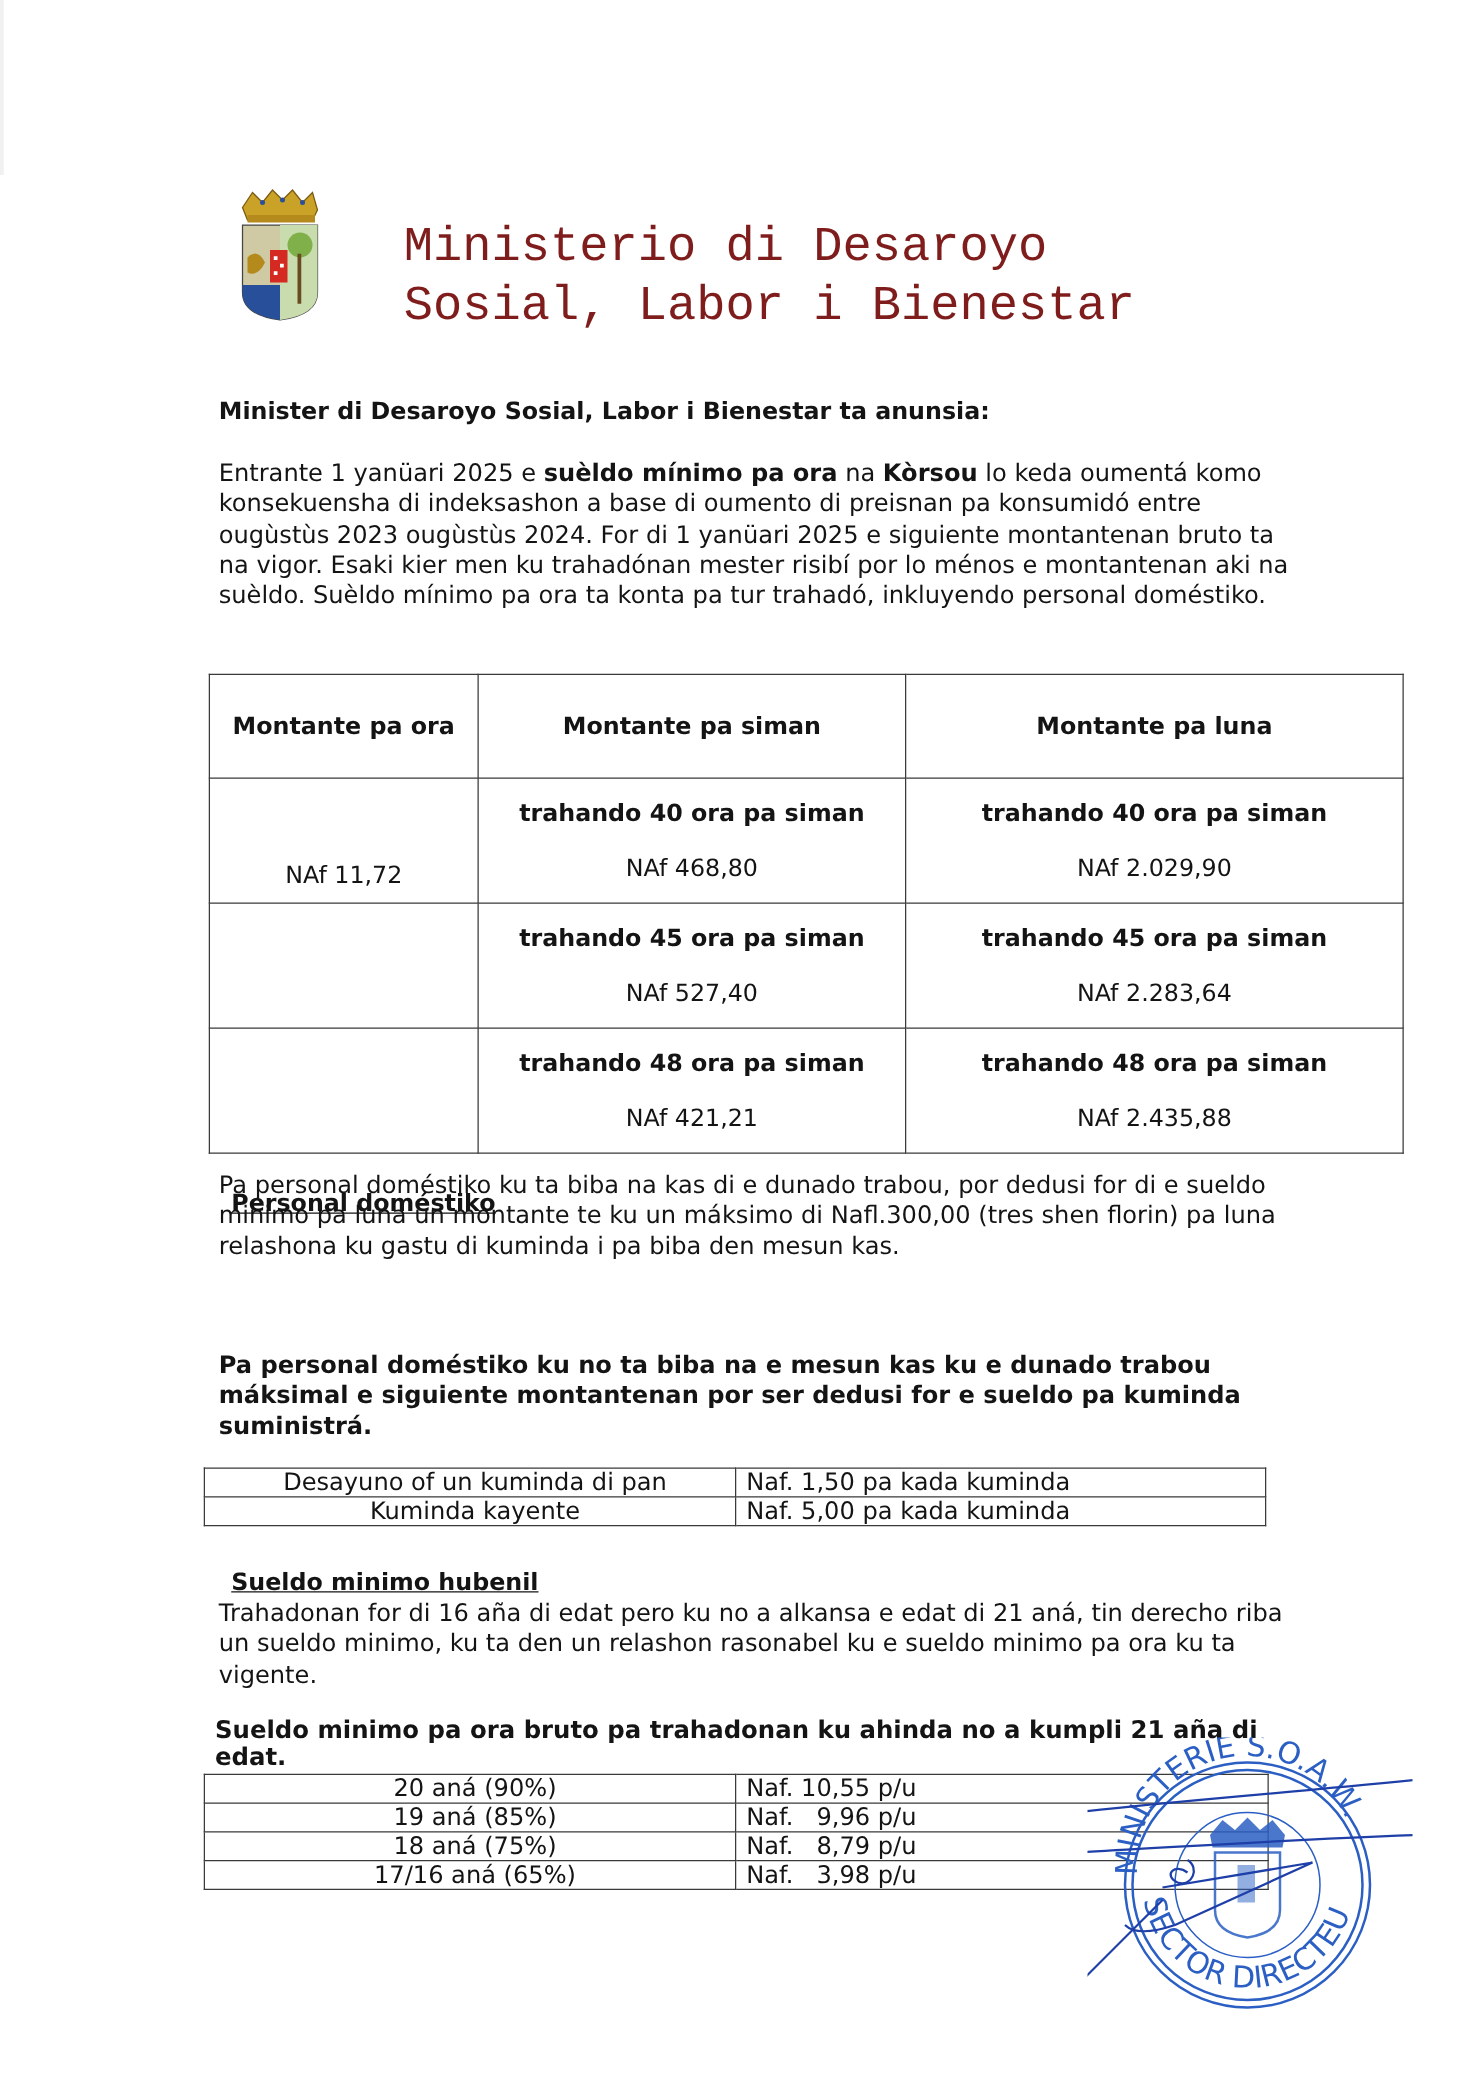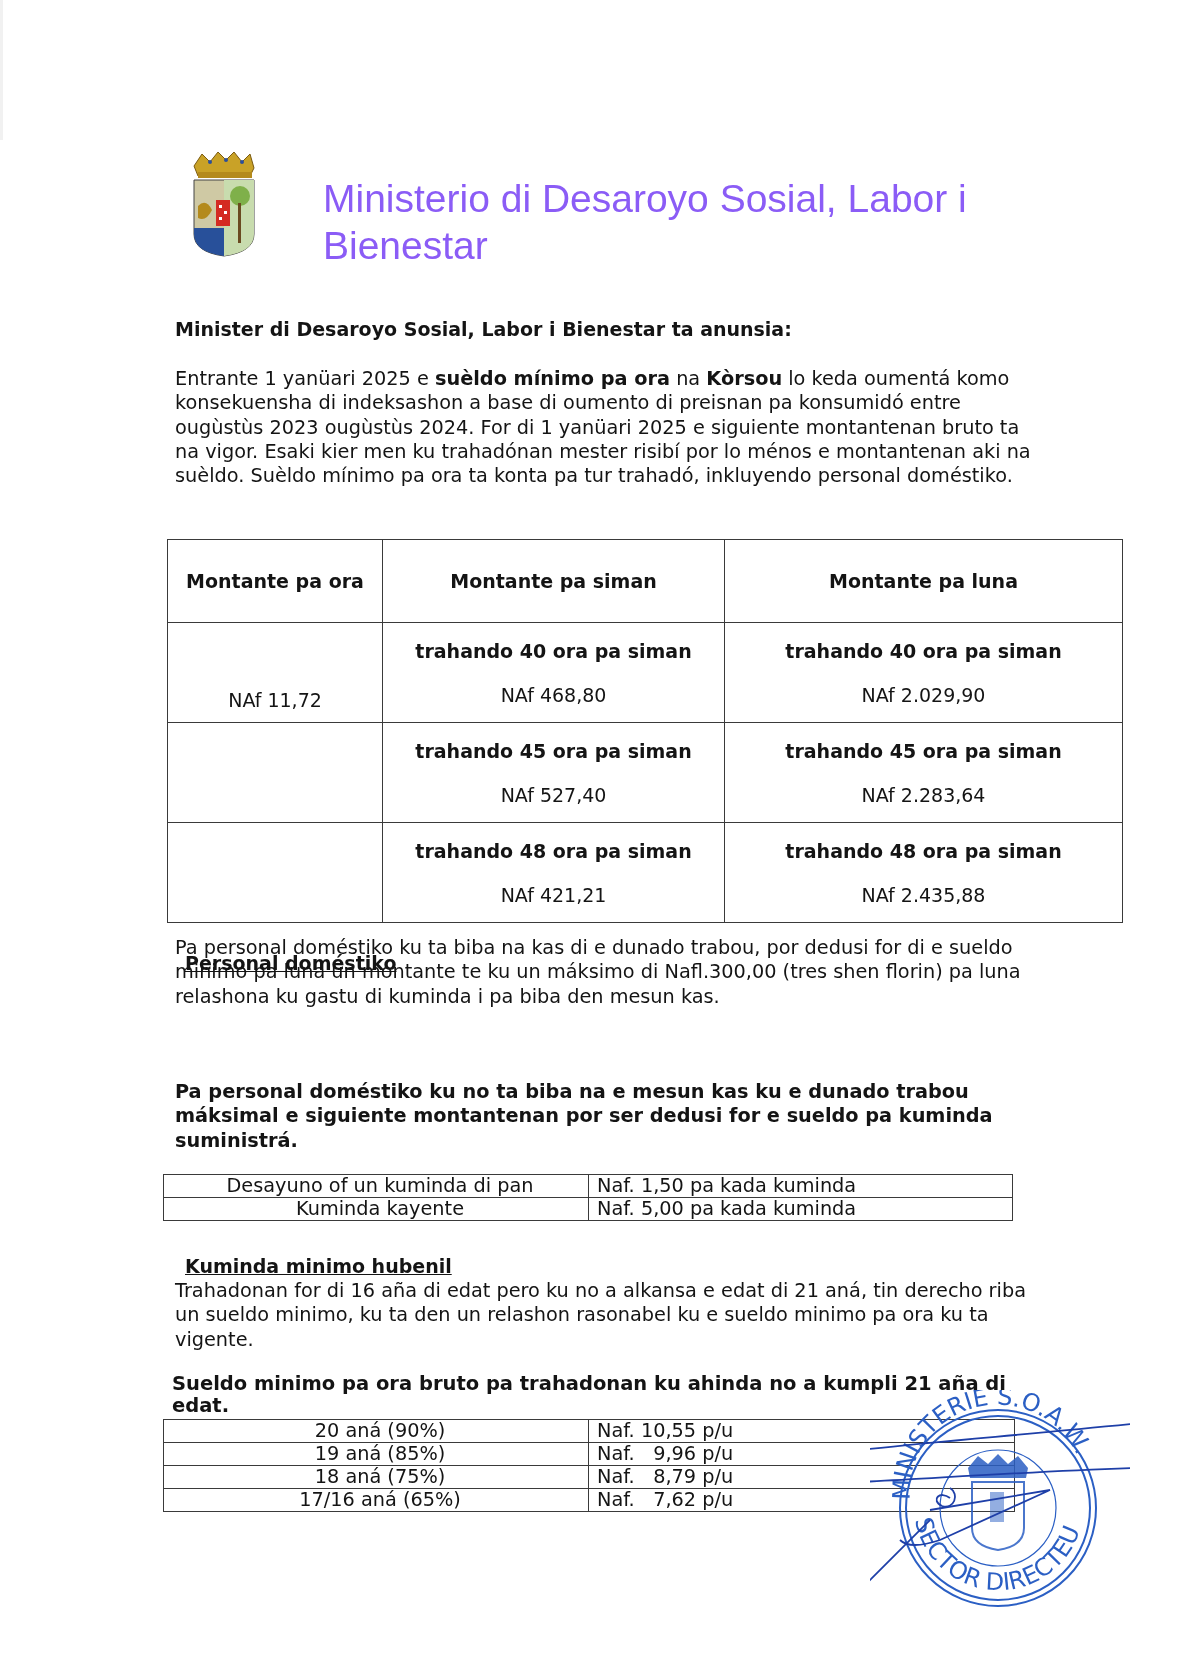--- a/index.html
+++ b/index.html
@@ -1,21 +1,21 @@
 <!DOCTYPE html>
 <html><head>
   <meta charset="utf-8">
   <style>
     html, body { margin: 0; padding: 0; background: #ffffff; }
     body { width: 1186px; height: 1677px; position: relative; overflow: hidden; color: #141414;
            font-family: "DejaVu Sans", sans-serif; }
     .edge-mark { position: absolute; left: 0; top: 0; width: 3px; height: 140px; background: #f1f1f1; }
     .crest { position: absolute; left: 188px; top: 148px; width: 72px; height: 112px; }
     .ministry-title { position: absolute; left: 323px; top: 175px; width: 700px;
-      font-family: Liberation Sans, sans-serif; font-size: 39px; line-height: 47px; color: #8b5cf6; }
+      font-family: Liberation Mono, monospace; font-size: 39px; line-height: 47px; color: #7f1d1d; }
     .announce { position: absolute; left: 175px; top: 318px; font-weight: bold; font-size: 19px; }
     .para { position: absolute; left: 175px; font-size: 19.3px; line-height: 24.3px; width: 860px; }
     .p1 { top: 367px; }
     b { font-weight: bold; }
 
     table { border-collapse: collapse; position: absolute; }
     .wage-table { left: 167px; top: 539px; width: 956px; }
     .wage-table td { border: 1.5px solid #3a3a3a; text-align: center; font-size: 19px; padding: 0; vertical-align: top; }
     .wage-table .hdr td { height: 82px; vertical-align: middle; font-weight: bold; }
     .wage-table .row td { height: 99px; margin-left: 39px; }
@@ -130,41 +130,41 @@
     <td>Desayuno of un kuminda di pan</td>
     <td>Naf. 1,50 pa kada kuminda</td>
   </tr>
   <tr>
     <td>Kuminda kayente</td>
     <td>Naf. 5,00 pa kada kuminda</td>
   </tr>
 </tbody>
   </table>
 
-<div class="sec-head h-hub">Kuminda minimo hubenil</div>
+<div class="sec-head h-hub">Sueldo minimo hubenil</div>
 <div class="para p4">Trahadonan for di 16 aña di edat pero ku no a alkansa e edat di 21 aná, tin derecho riba un sueldo minimo, ku ta den un relashon rasonabel ku e sueldo minimo pa ora ku ta vigente.</div>
 
 <div class="youth-head">Sueldo minimo pa ora bruto pa trahadonan ku ahinda no a kumpli 21 aña di edat.</div>
 <table class="youth-table">
   <tbody>
       <tr>
         <td>20 aná (90%)</td>
         <td style="white-space:pre">Naf. 10,55 p/u</td>
       </tr>
   <tr>
         <td>19 aná (85%)</td>
         <td style="white-space:pre">Naf.   9,96 p/u</td>
       </tr>
   <tr>
         <td>18 aná (75%)</td>
         <td style="white-space:pre">Naf.   8,79 p/u</td>
       </tr>
   <tr>
         <td>17/16 aná (65%)</td>
-        <td style="white-space:pre">Naf.   7,62 p/u</td>
+        <td style="white-space:pre">Naf.   3,98 p/u</td>
       </tr>
 </tbody>
   </table>
 
 <svg class="stamp" viewBox="0 0 260 230">
   <defs>
     <path id="arcTop" d="M40 110 A85 85 0 0 1 215 95"></path>
     <path id="arcBot" d="M45 130 A85 85 0 0 0 210 140"></path>
   </defs>
   <g fill="none" stroke="#2b5fc4" stroke-width="2">

